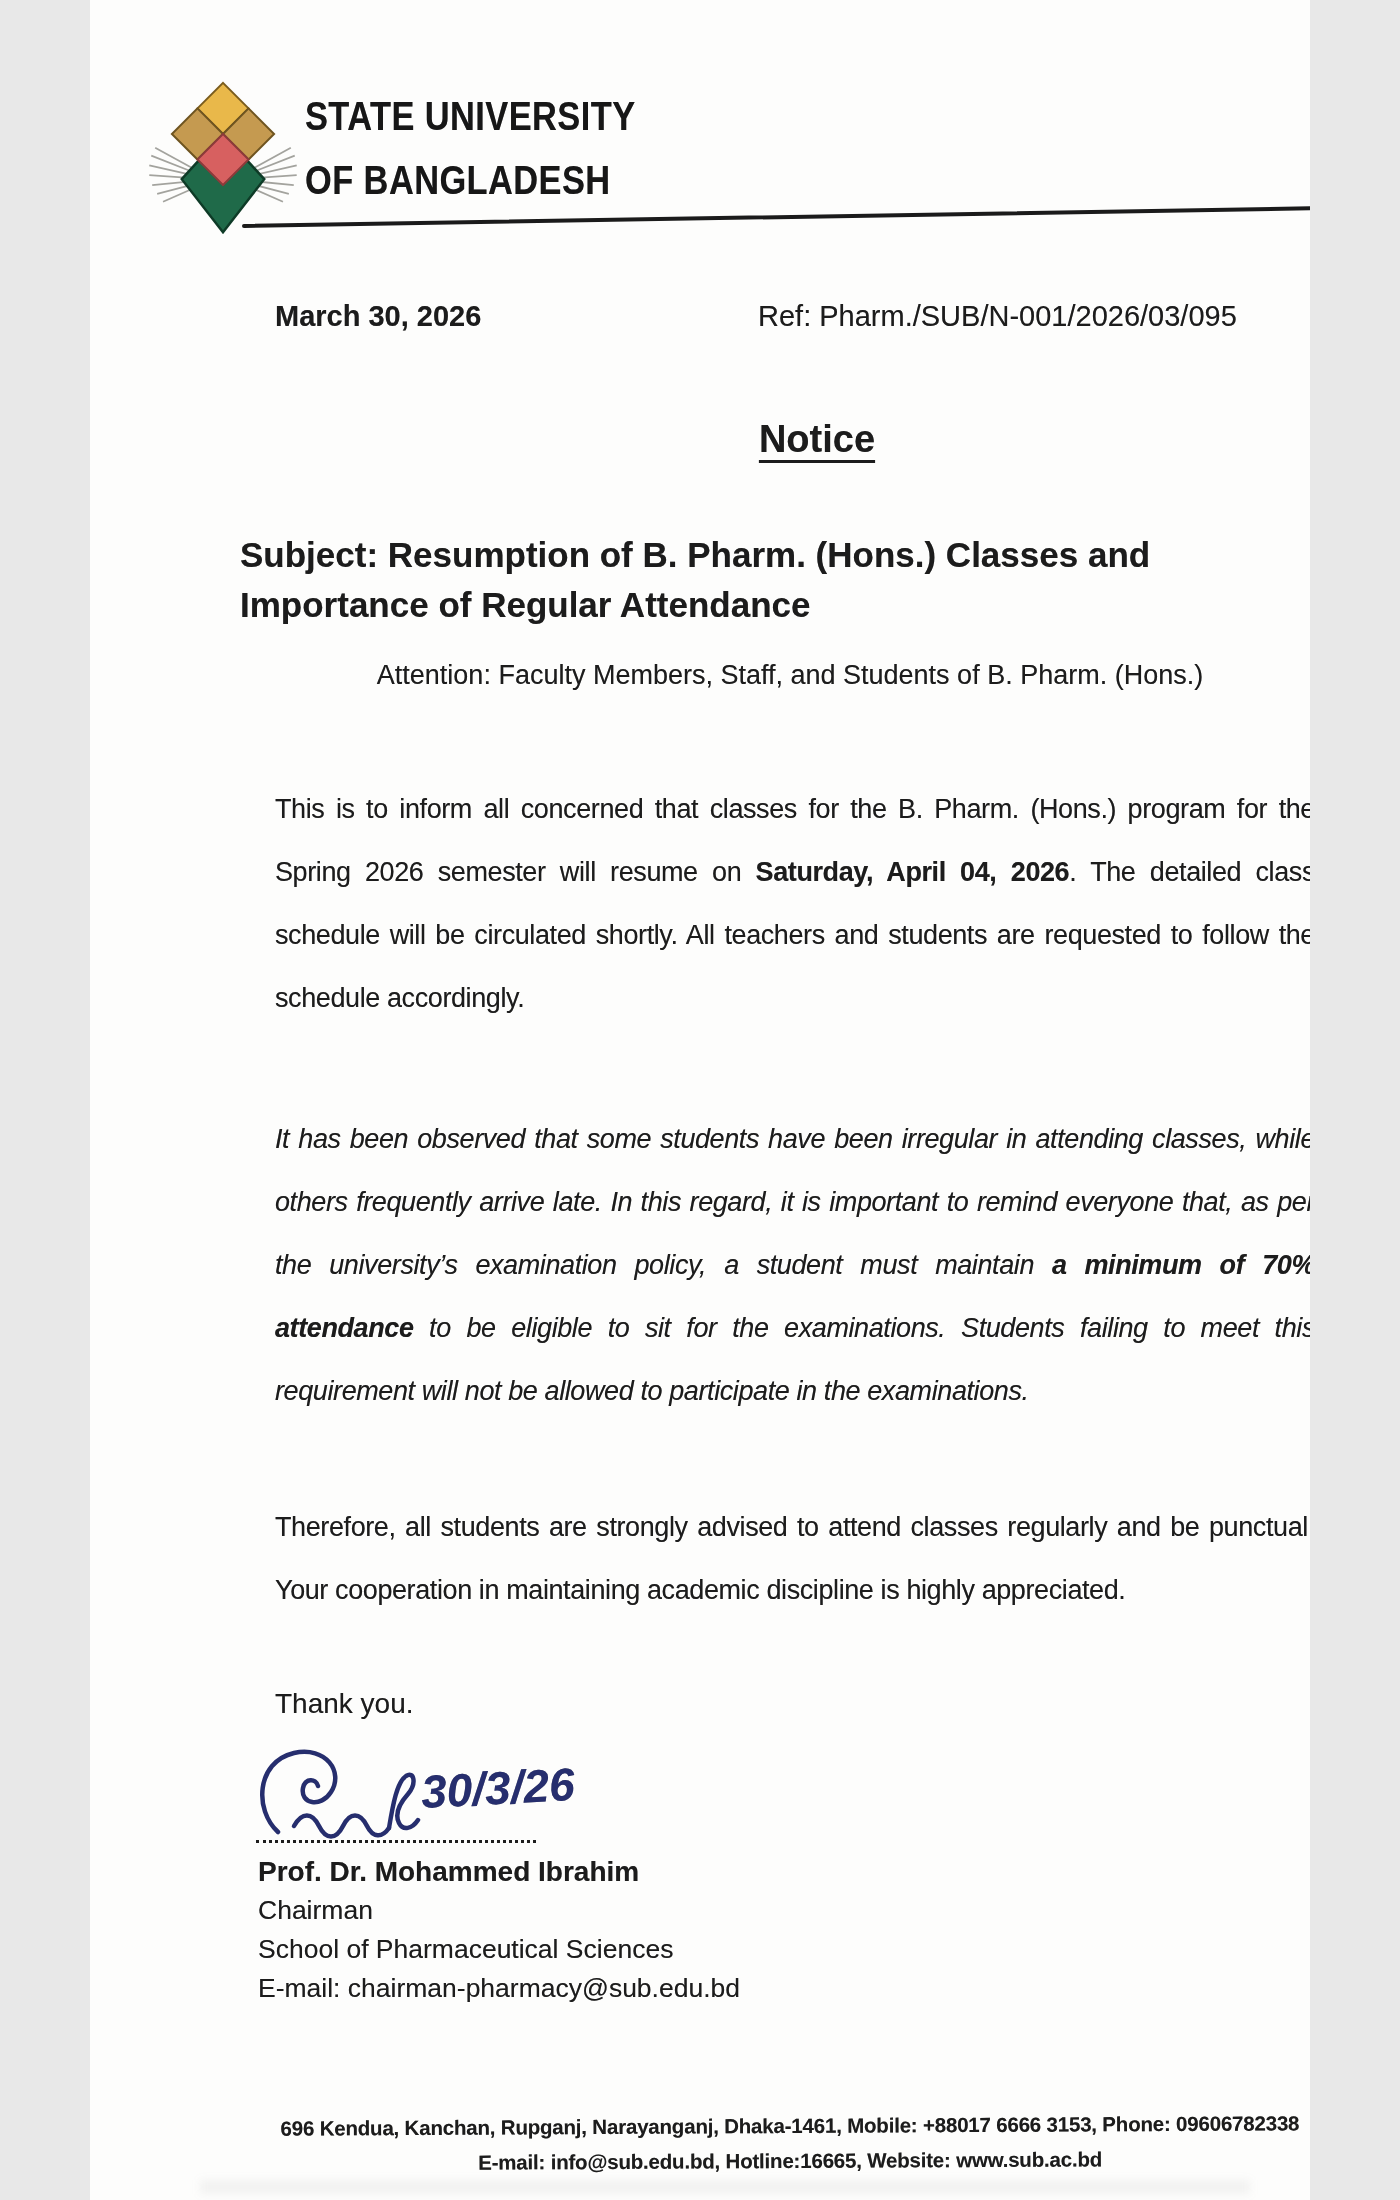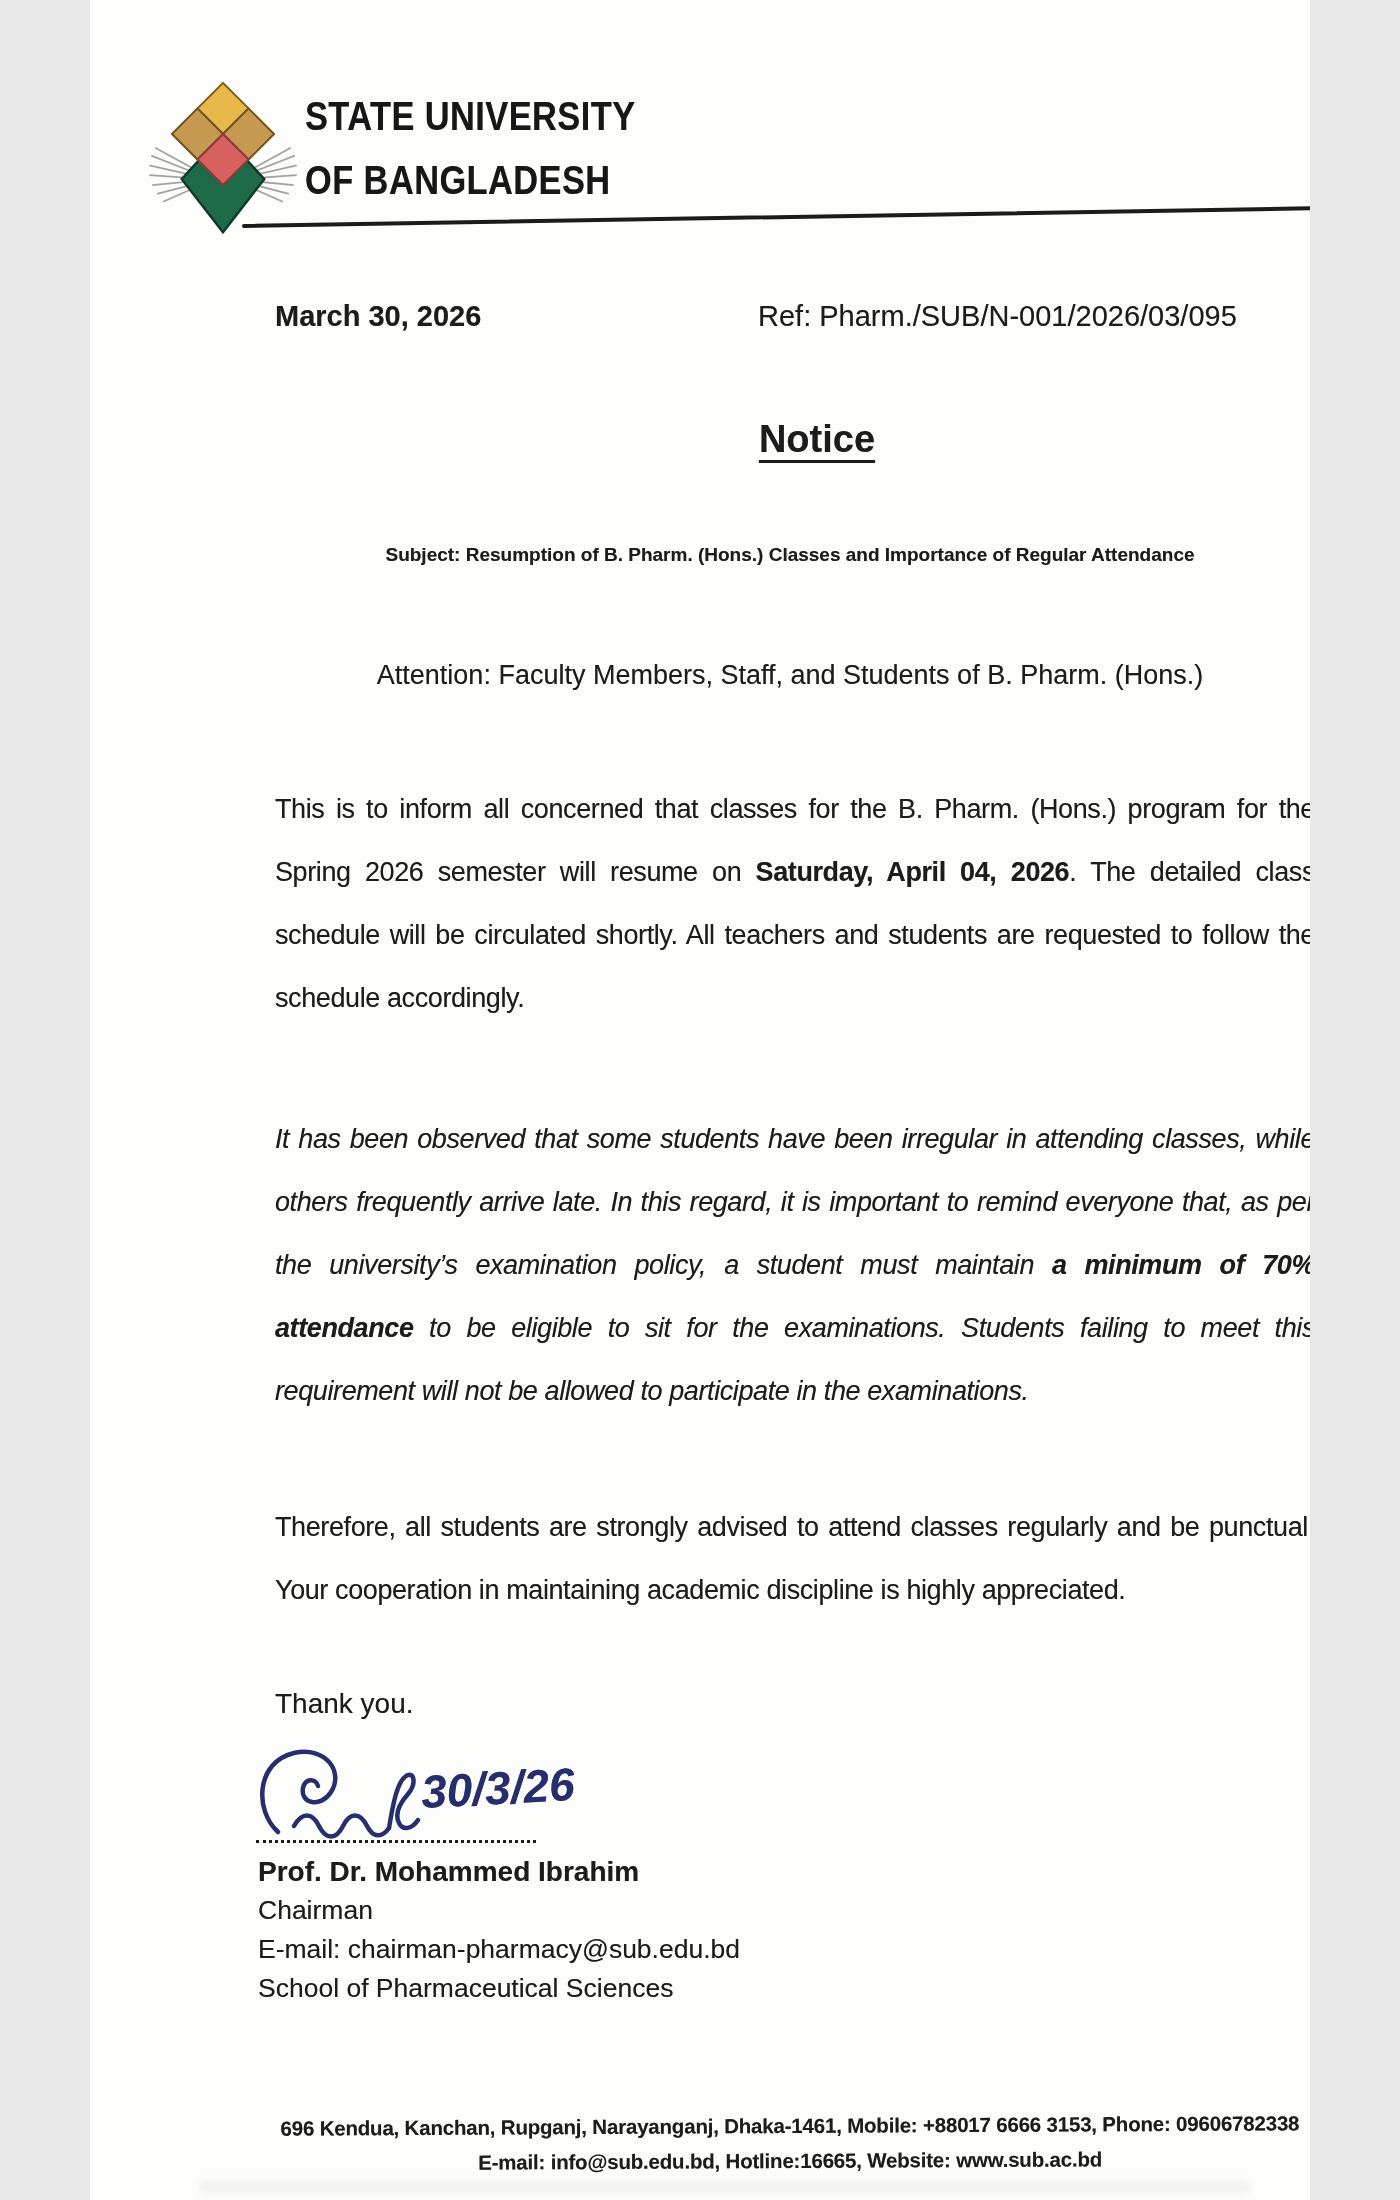--- a/index.html
+++ b/index.html
@@ -31,21 +31,21 @@
   .meta-date{position:absolute;left:185px;top:300px;font-size:29px;font-weight:700;}
   .meta-ref{position:absolute;left:668px;top:300px;font-size:29px;font-weight:400;}
   
   .title{
     position:absolute;left:11px;top:402px;width:1400px;margin:16px;
     text-align:center;font-size:38px;font-weight:700;
     text-decoration:underline;text-decoration-thickness:3px;text-underline-offset:8px;
   }
   .subject{
     position:absolute;left:150px;top:530px;width:1100px;
-    text-align:center;font-size:19px;font-weight:700;line-height:50px;
+    text-align:left;font-size:35px;font-weight:700;line-height:50px;
   }
   .attention{
     position:absolute;left:150px;top:660px;width:1100px;
     text-align:center;font-size:27px;
   }
   
   .para{
     position:absolute;left:185px;width:1040px;margin:0;
     font-size:27px;letter-spacing:-.4px;line-height:63px;
     text-align:justify;
@@ -139,22 +139,22 @@
       <path d="M44,84 c8,-14 18,-14 25,0 c7,14 17,14 24,0 c7,-14 17,-14 24,0 c6,12 15,12 22,2"></path>
       <path d="M139,86 c4,-24 8,-46 17,-52 c8,-5 11,7 2,18 c-8,9 -14,19 -9,29 c4,8 13,6 19,-3"></path>
     </g>
     <text x="172" y="66" font-size="46" font-style="italic" font-weight="600" fill="#262e6e" transform="rotate(-3 172 66)">30/3/26</text>
   </svg>
   <div class="dotline"></div>
 
   <div class="sig-block">
     <div class="sig-name">Prof. Dr. Mohammed Ibrahim</div>
     <div>Chairman</div>
+    <div>School of Pharmaceutical Sciences</div>
     <div>E-mail: chairman-pharmacy@sub.edu.bd</div>
-    <div>School of Pharmaceutical Sciences</div>
   </div>
 
   <div class="footer">
     <div>696 Kendua, Kanchan, Rupganj, Narayanganj, Dhaka-1461, Mobile: +88017 6666 3153, Phone: 09606782338</div>
     <div>E-mail: info@sub.edu.bd, Hotline:16665, Website: www.sub.ac.bd</div>
   </div>
 
 </div>
 
 </body></html>

